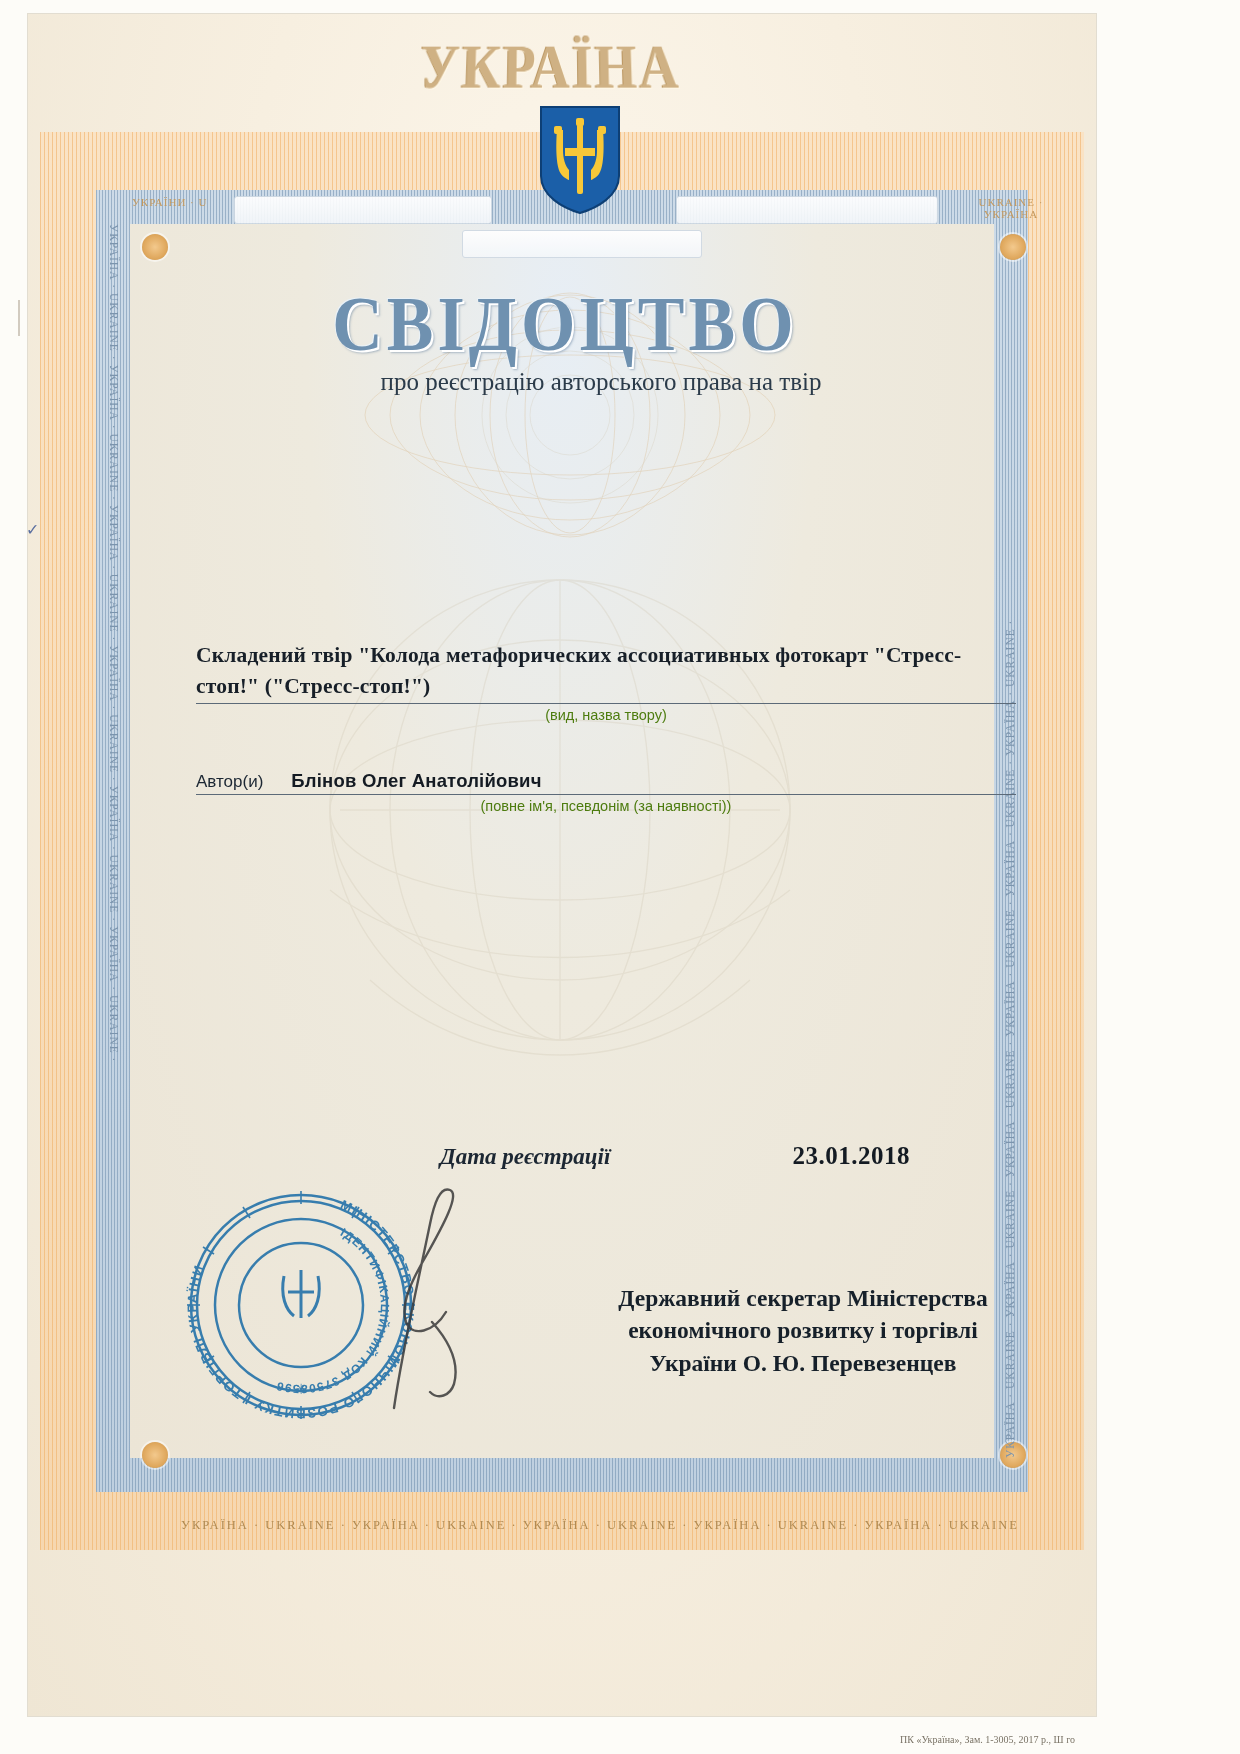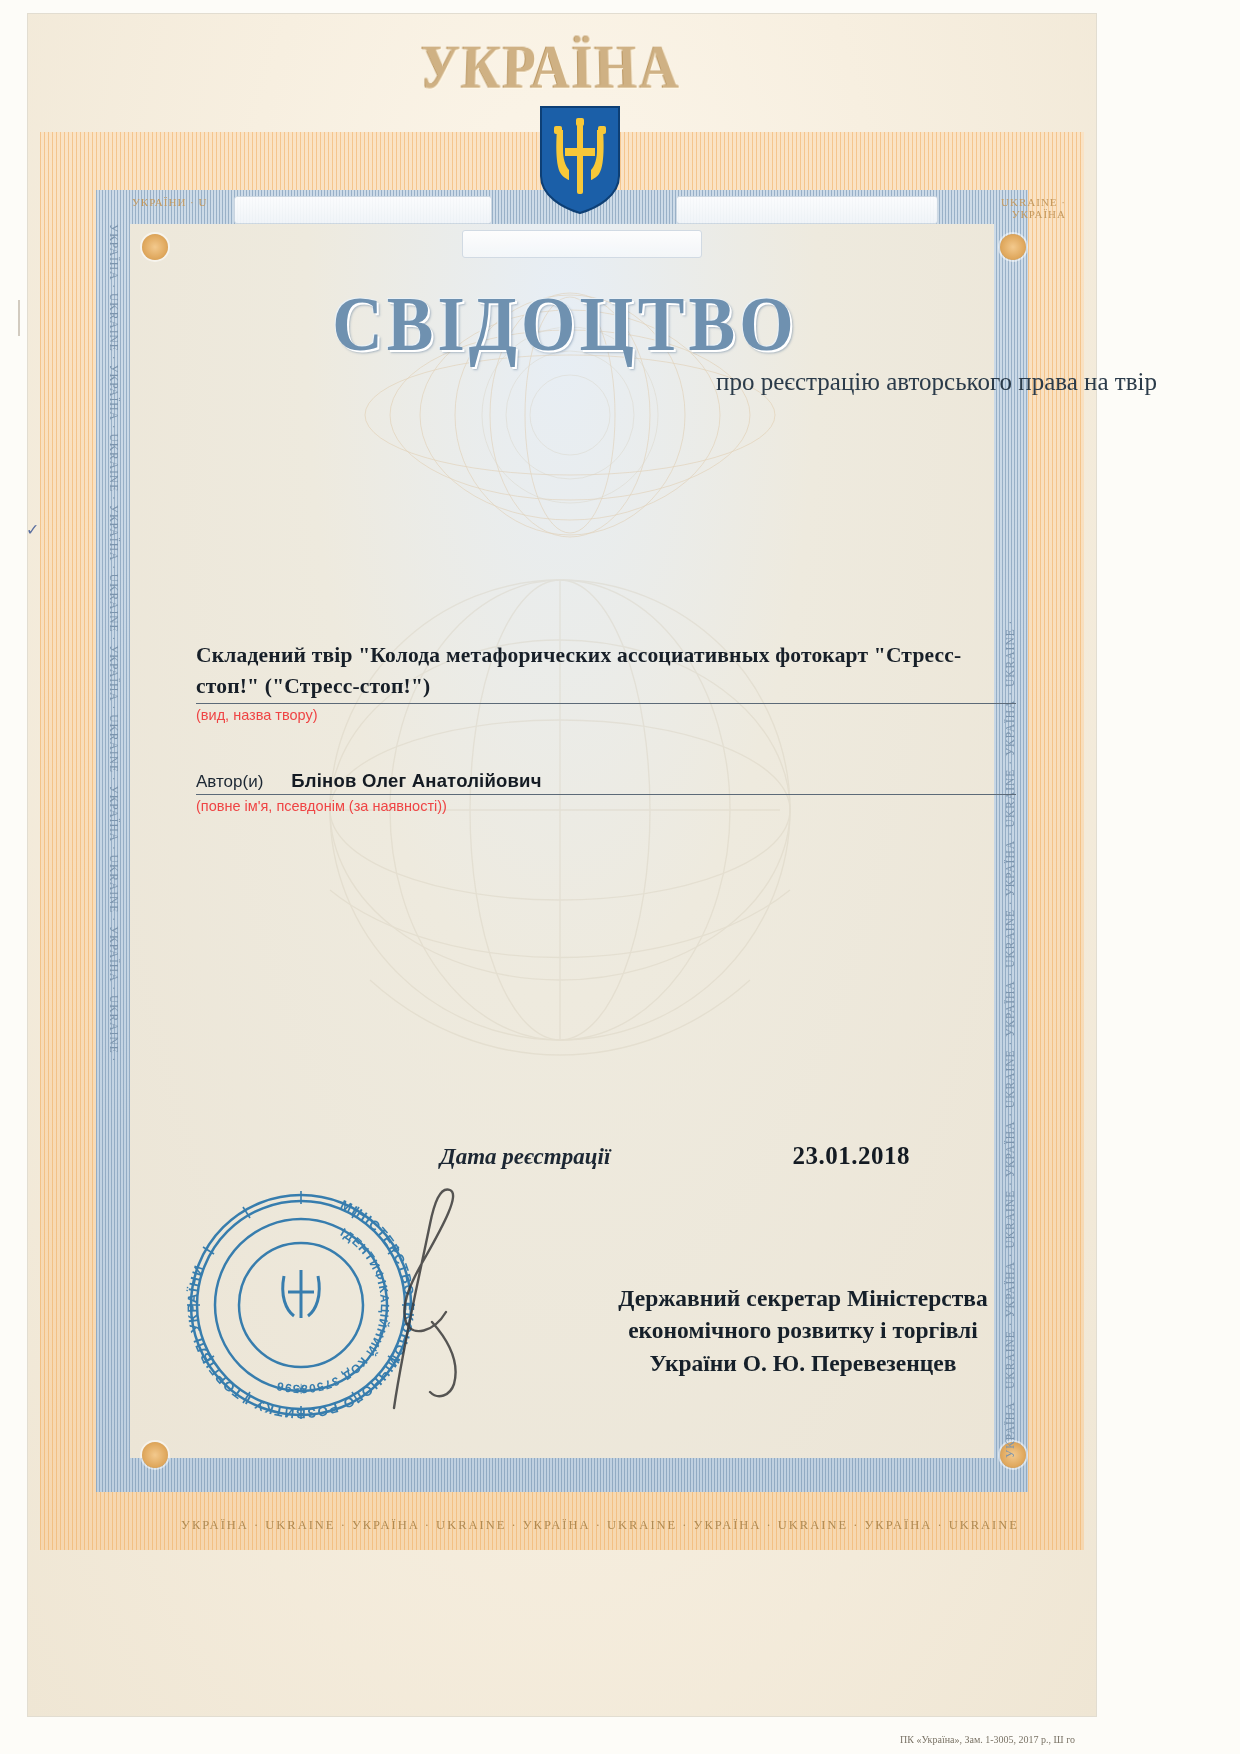--- a/index.html
+++ b/index.html
@@ -133,21 +133,21 @@
   }
   .top-band {
     position: absolute;
     left: 132px;
     top: 196px;
     width: 80px;
     font-size: 11px;
     color: #c49a60;
     letter-spacing: 1px;
   }
-  .top-band.r { left: 956px; width: 110px; text-align: right; font-family: Liberation Serif, serif; }
+  .top-band.r { left: 956px; width: 110px; text-align: center; font-family: Liberation Serif, serif; }
 
   
   .rosette {
     position: absolute;
     width: 26px;
     height: 26px;
     border-radius: 50%;
     background: radial-gradient(circle, #f3c98d 0%, #e0a95f 60%, #c98f44 100%);
     box-shadow: 0 0 0 2px rgba(255,255,255,0.5);
   }
@@ -208,24 +208,24 @@
     letter-spacing: 4px;
     color: #6f91b0;
     text-shadow:
       2px 2px 0 #ffffff,
       3px 3px 2px rgba(90,120,150,0.45),
       -1px -1px 0 #e9f1f7;
     transform: scaleY(1.12);
   }
   .subtitle {
     position: absolute;
-    left: 0;
+    left: 9px;
     top: 368px;
     width: 1130px;
-    text-align: right;
+    text-align: center;
     font-size: 25px;
     color: #2b3b4a;
     padding-left: 27px;
   }
 
   
   .number {
     position: absolute;
     left: 0;
     top: 552px;
@@ -248,23 +248,24 @@
     font-weight: bold;
     color: #171f28;
     line-height: 1.42;
     letter-spacing: 0.2px;
   }
   .rule {
     border-bottom: 1px solid #5c6a78;
     margin-top: 2px;
   }
   .caption {
+    text-align: center;
     font-family: "Liberation Sans", sans-serif;
     font-size: 14.5px;
-    color: #ef4444;
+    color: #4d7c0f;
     margin-top: 3px;
   }
 
   .author-block {
     position: absolute;
     left: 196px;
     top: 770px;
     width: 820px;
   }
   .author-row {

